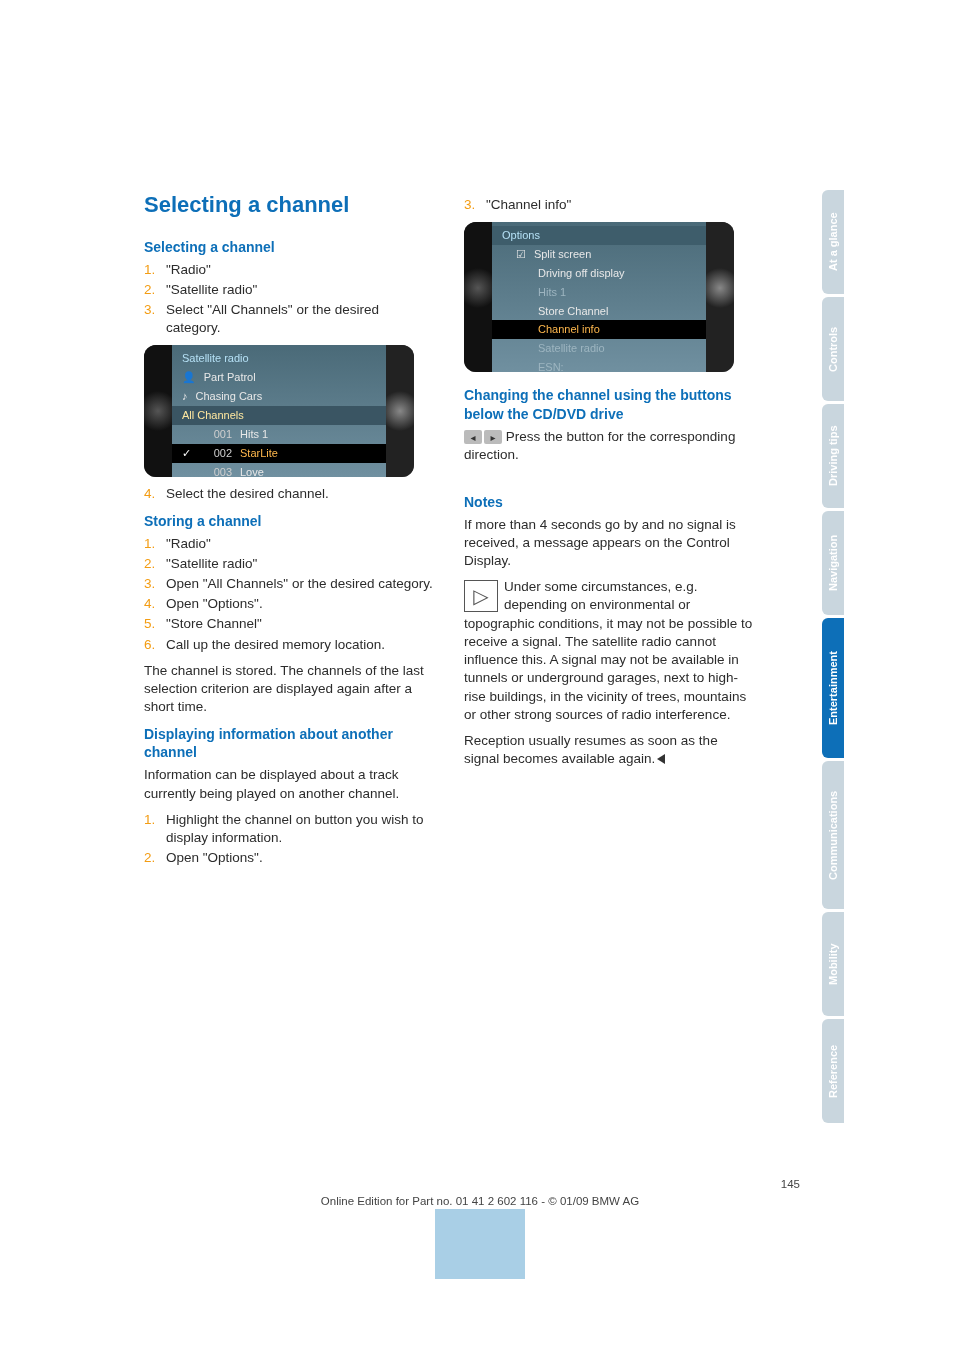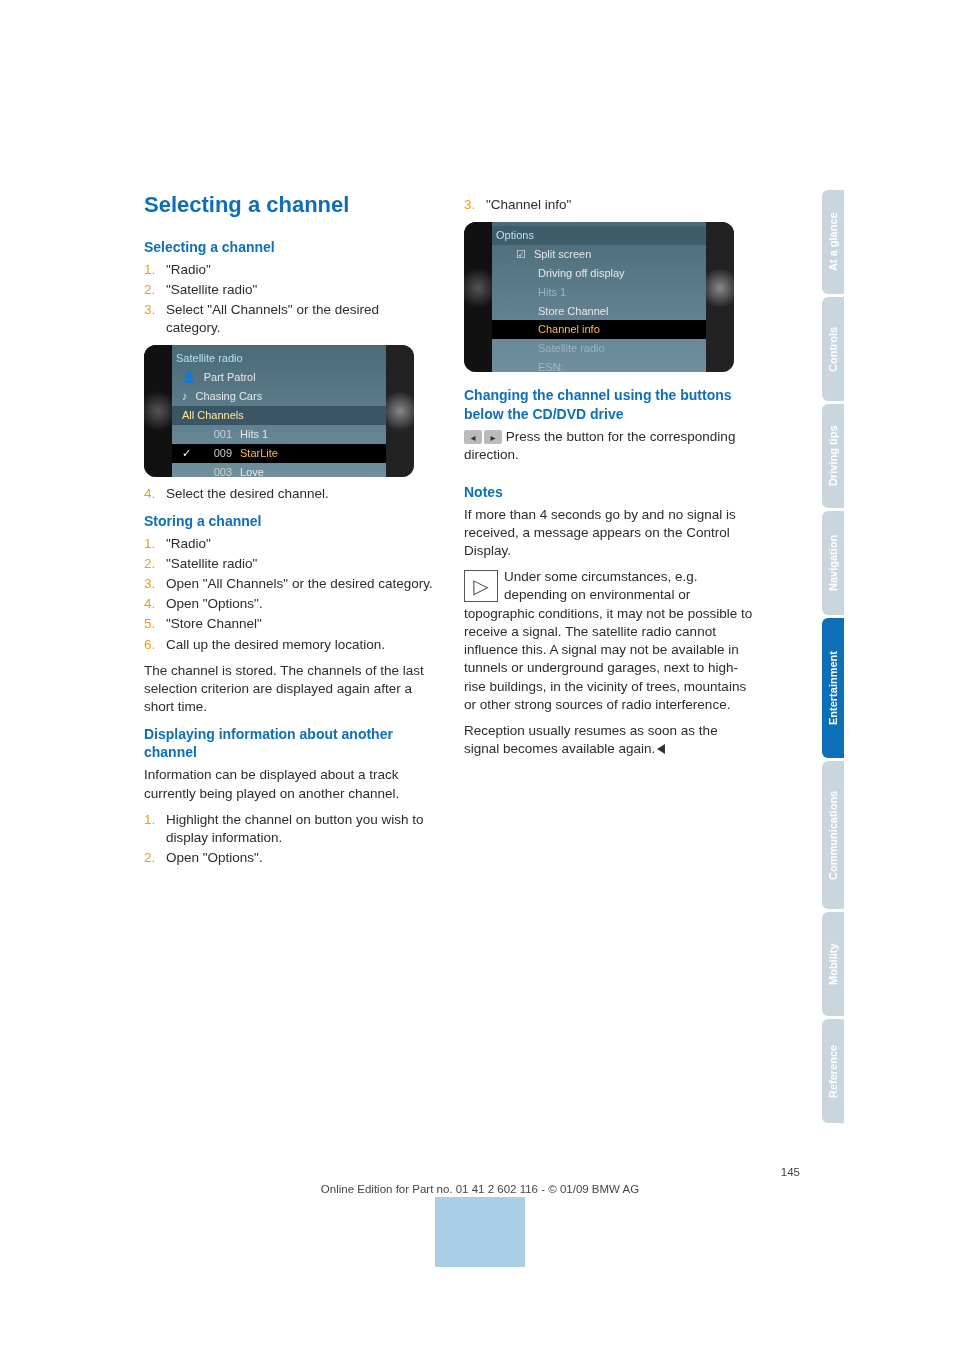--- a/index.html
+++ b/index.html
@@ -75,21 +75,21 @@
     }
     .screenshot .screen-inner {
       position: absolute;
       top: 0; left: 28px; right: 28px; bottom: 0;
       background: linear-gradient(#4a6a78, #7090a0);
       color: #e8e8e8;
       font-size: 11px;
       padding: 4px 0 0 0;
     }
     .screenshot .hdr {
-      padding: 2px 4px;
+      padding: 2px 10px;
       color: #b5e0f5;
       font-size: 11px;
     }
     .screenshot .row {
       display: flex;
       align-items: center;
       padding: 2px 10px;
       gap: 8px;
     }
     .screenshot .row.highlight {
@@ -163,21 +163,21 @@
       justify-content: center;
       font-size: 11px;
       font-weight: bold;
       color: #fff;
       border-top-right-radius: 6px;
       border-bottom-right-radius: 6px;
       margin-bottom: 3px;
     }
     .footer {
       position: absolute;
-      bottom: 152px;
+      bottom: 140px;
       left: 160px;
       width: 640px;
       text-align: center;
       font-size: 11.5px;
       color: #444;
     }
     .footer .pnum {
       text-align: right;
       margin-bottom: 2px;
     }
@@ -234,21 +234,21 @@
             <span>All Channels</span>
           </div>
           <div id="ss1rows">
               <div class="row">
                 <span class="check hidden">✓</span>
                 <span class="num">001</span>
                 <span>Hits 1</span>
               </div>
               <div class="row selected">
                 <span class="check ">✓</span>
-                <span class="num">009</span>
+                <span class="num">002</span>
                 <span>StarLite</span>
               </div>
               <div class="row">
                 <span class="check hidden">✓</span>
                 <span class="num">003</span>
                 <span>Love</span>
               </div>
             </div>
         </div>
       </div>
@@ -350,21 +350,21 @@
       </div>
 
       <h2 class="sub" style="margin-top:14px">Changing the channel using the buttons below the CD/DVD drive</h2>
       <p class="body">
         <span class="small-icon-row" style="display:inline-flex;vertical-align:middle">
           <span class="arrow-btn">◂</span>
           <span class="arrow-btn">▸</span>
         </span><span> Press the button for the corresponding direction.</span>
       </p>
 
-      <h2 class="sub" style="margin-top:18px">Notes</h2>
+      <h2 class="sub" style="margin-top:28px">Notes</h2>
       <p class="body">If more than 4 seconds go by and no signal is received, a message appears on the Control Display.</p>
       <p class="body">
         <span class="caution-box">▷</span>
         <span>Under some circumstances, e.g. depending on environmental or topographic conditions, it may not be possible to receive a signal. The satellite radio cannot influence this. A signal may not be available in tunnels or underground garages, next to high-rise buildings, in the vicinity of trees, mountains or other strong sources of radio interference.</span>
       </p>
       <p class="body" style="clear:both">
         <span>Reception usually resumes as soon as the signal becomes available again.</span><span class="end-mark"></span>
       </p>
     </div>
 

